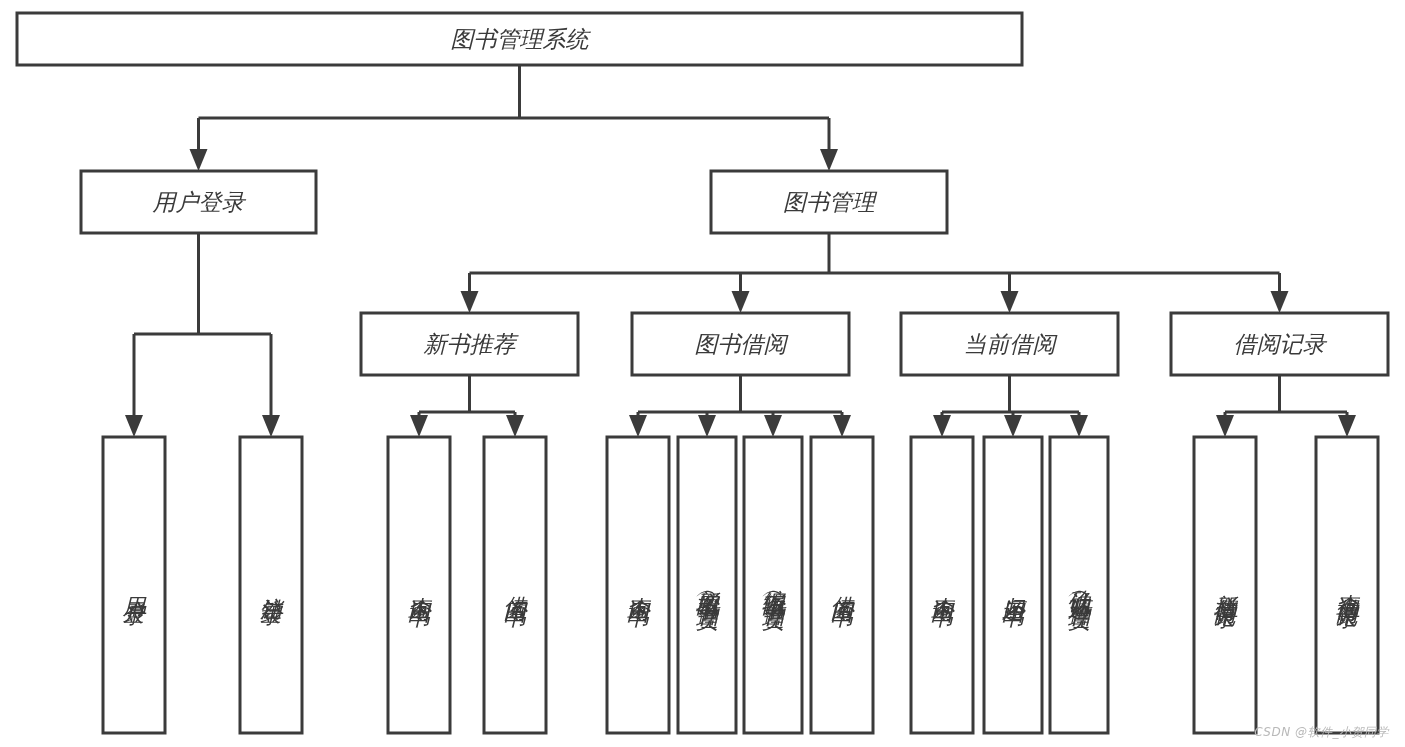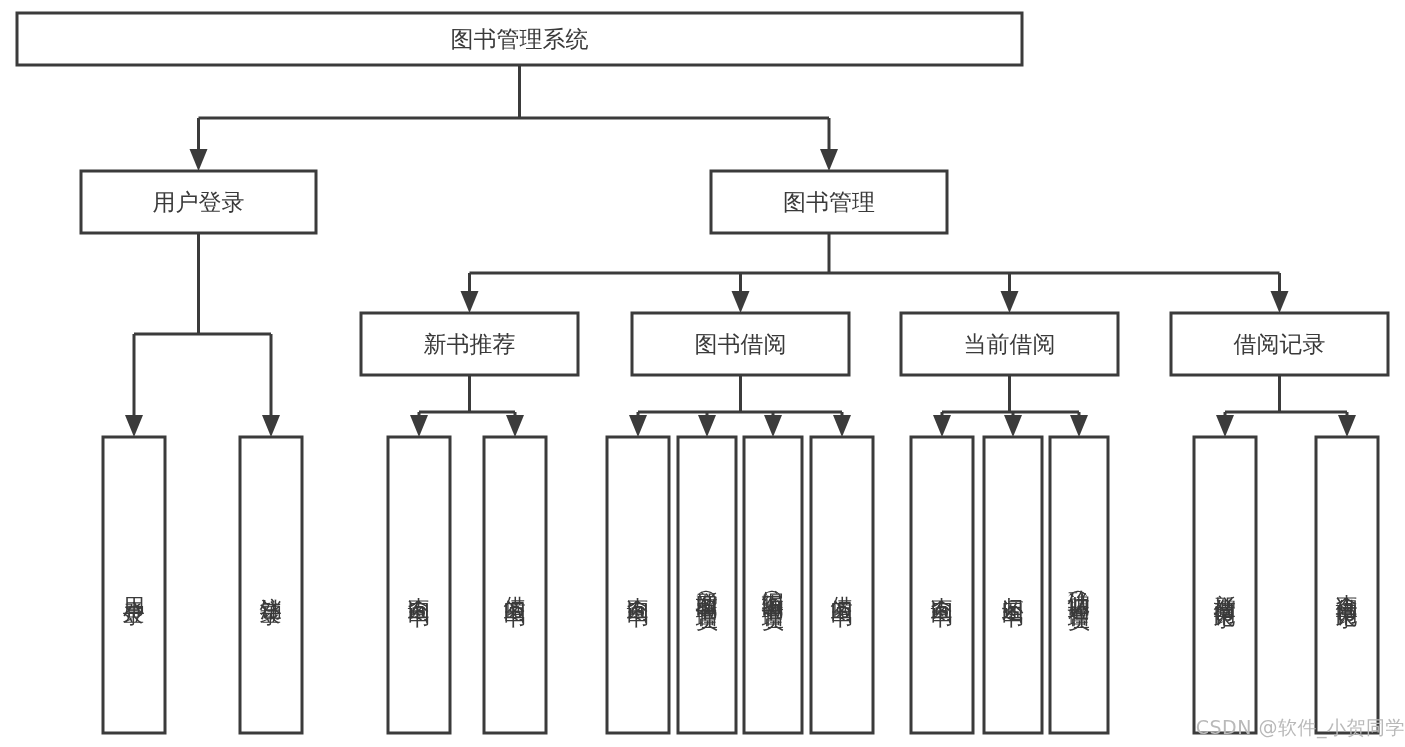--- a/index.html
+++ b/index.html
@@ -11,20 +11,21 @@
     width: 1405px;
     height: 747px;
     overflow: hidden;
     font-family: "DejaVu Sans", "Liberation Sans", sans-serif;
   }
   #diagram-root {
     position: relative;
     width: 1405px;
     height: 747px;
     background: #ffffff;
+    font-style: italic;
   }
   svg.flow {
     position: absolute;
     left: 0;
     top: 0;
     width: 1405px;
     height: 747px;
     display: block;
   }
   .node-box {
@@ -61,24 +62,24 @@
     letter-spacing: 3px;
     white-space: nowrap;
     text-align: center;
     pointer-events: none;
     display: flex;
     align-items: center;
     justify-content: center;
   }
   .watermark {
     position: absolute;
-    right: 0;
+    right: 16px;
     bottom: 6px;
     font-family: "DejaVu Sans", "Liberation Sans", sans-serif;
-    font-size: 19px;
+    font-size: 12px;
     color: #b9b9b9;
     letter-spacing: 0.5px;
     white-space: nowrap;
     margin-top: 34px;
   }
 </style>
 </head>
 <body>
 
 <div id="diagram-root">

